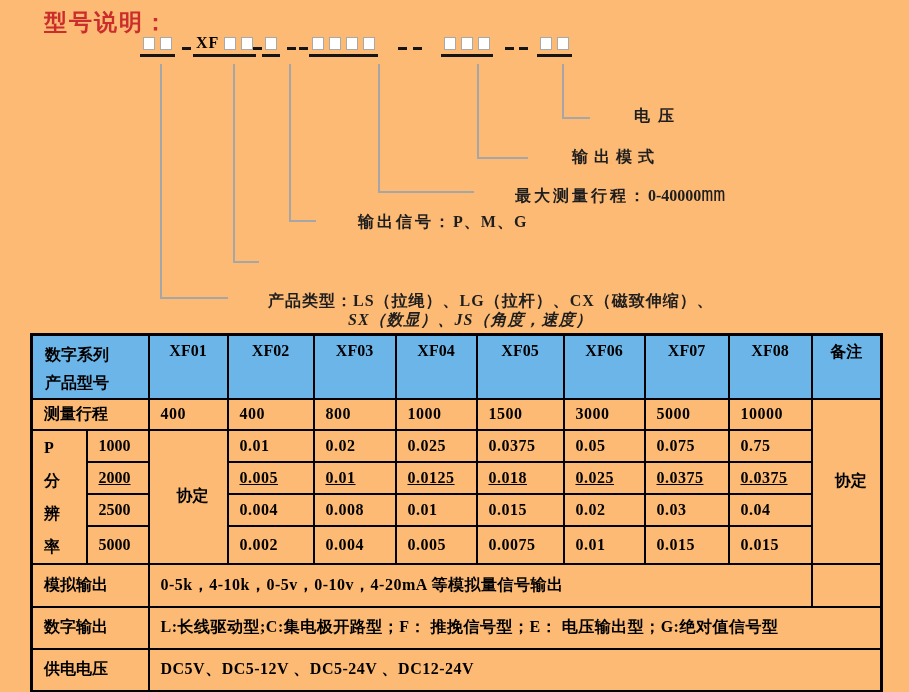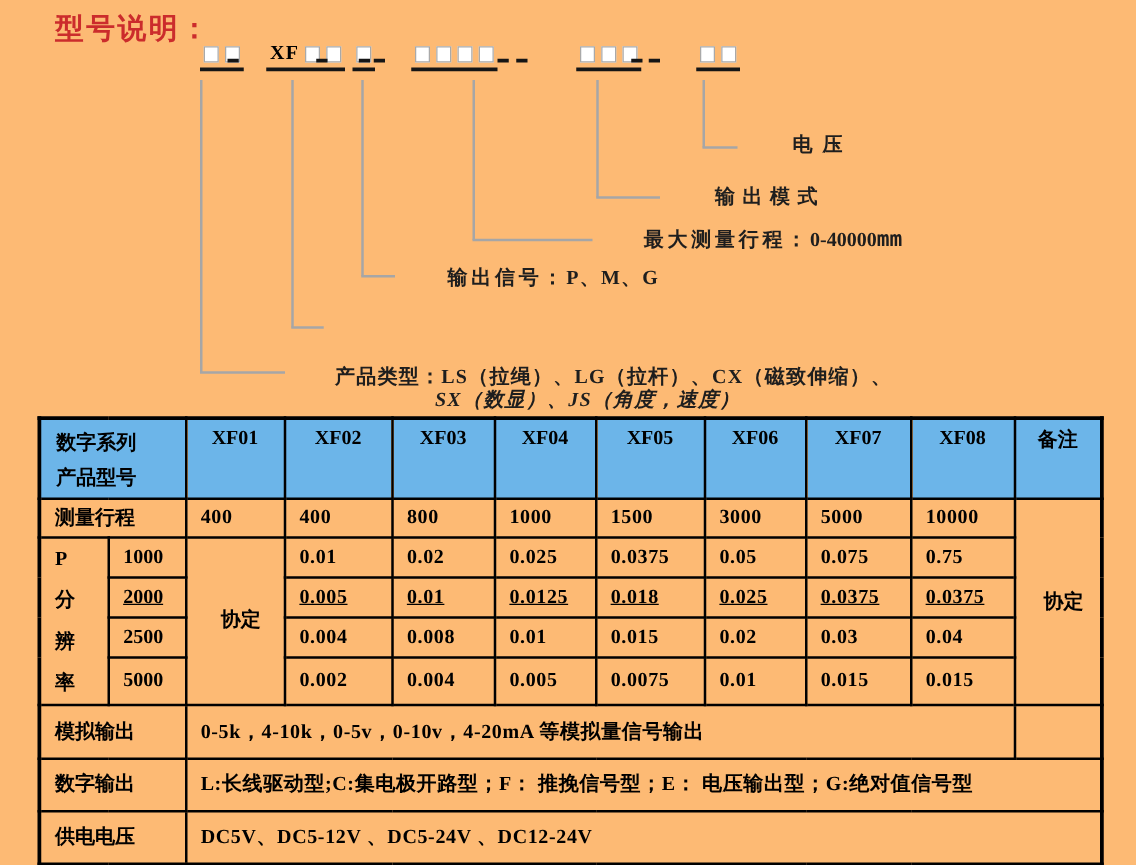--- a/index.html
+++ b/index.html
@@ -10,35 +10,35 @@
   }
   .title {
     position:absolute; left:44px; top:7px;
     font-family:"Liberation Sans","DejaVu Sans",sans-serif;
     font-size:23px; font-weight:bold; color:#cb2c2c; letter-spacing:2px;
   }
   
   .grp {
     position:absolute; top:36px; height:21px;
     display:flex; align-items:center; gap:5px;
-    border-bottom:3px solid #151515; padding:0 3px 4px 3px;margin-left:20px;
+    border-bottom:3px solid #151515; padding:0 3px 4px 3px;
   }
   .box { width:12px; height:13px; border:1.5px solid #a9a9a9; background:#fff; }
   .xf { font-weight:bold; font-size:16px; letter-spacing:1px; line-height:14px; }
   .dash { position:absolute; top:47px; width:9px; height:3px; background:#151515; }
   
   .vline { position:absolute; width:1.5px; background:#a6a6a6; }
   .hline { position:absolute; height:1.5px; background:#a6a6a6; }
   
   .legend { position:absolute; font-size:16px; font-weight:bold; color:#1e1e1e; white-space:nowrap;padding-left:36px; }
   .ls8 { letter-spacing:8px; }
   .ls6 { letter-spacing:6px; }
   .ls3 { letter-spacing:3px; }
   .ls1 { letter-spacing:1px; }
-  .unit { font-family:"DejaVu Sans Mono","Liberation Mono",monospace; font-size:17px; font-weight:bold; }
+  .unit { font-family:"DejaVu Sans Mono","Liberation Mono",monospace; font-size:20px; font-weight:normal; }
   
   table.spec {
     position:absolute; left:30px; top:333px; width:850px;
     border-collapse:collapse; table-layout:fixed;
     border:3px solid #000;
     padding-left:48px;
   }
   table.spec td {
     border:2px solid #000; font-weight:bold; font-size:16px;
     padding:0 2px 0 11px; vertical-align:middle; overflow:hidden;

